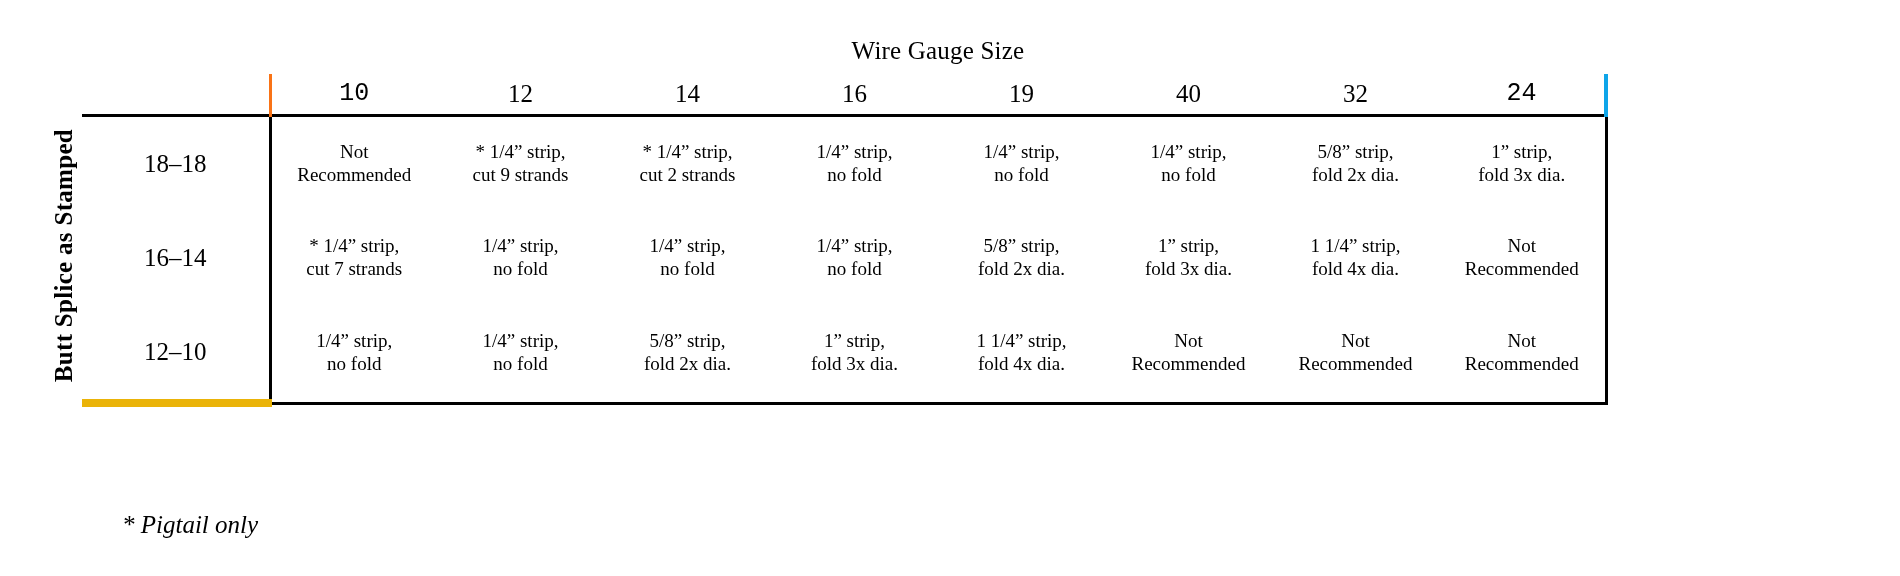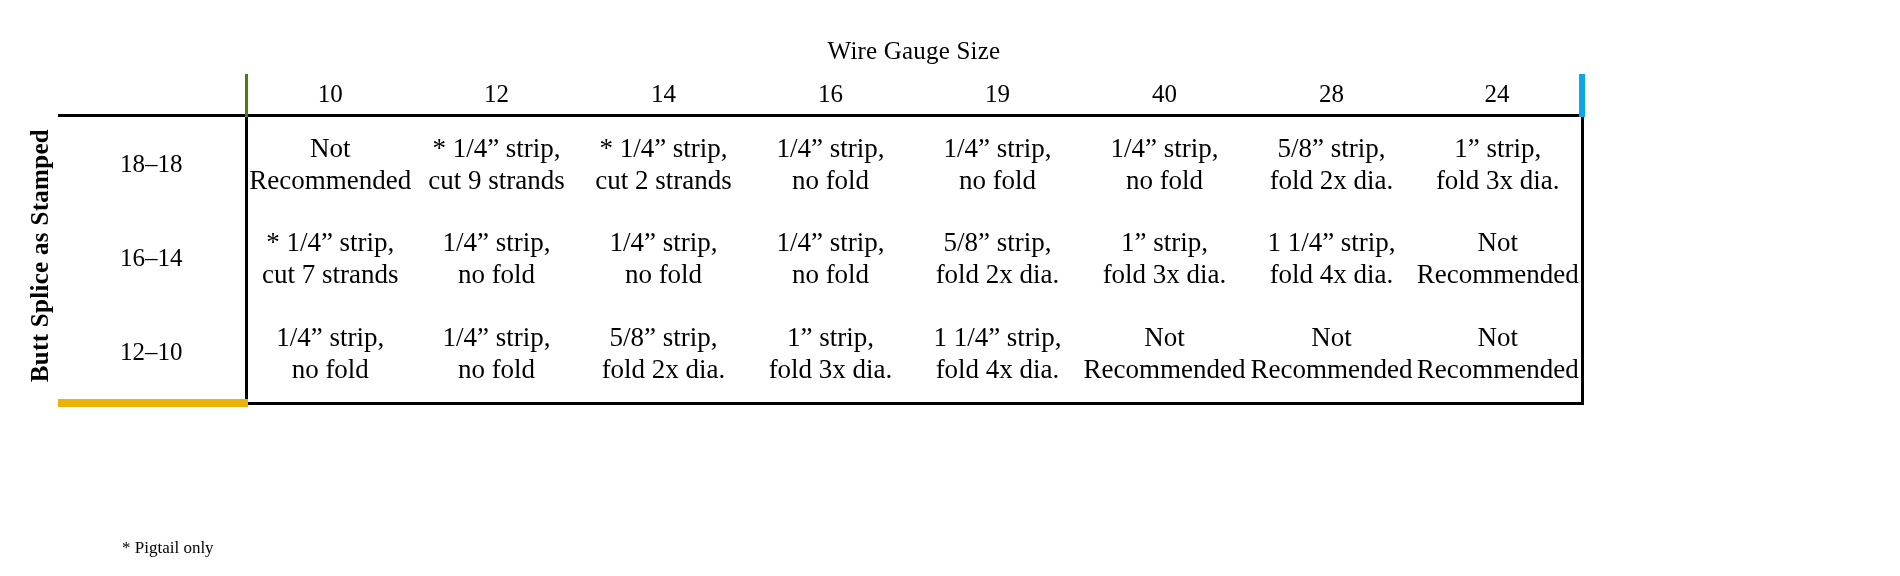--- a/index.html
+++ b/index.html
@@ -17,21 +17,21 @@
   #page {
     position: relative;
     width: 1900px;
     height: 576px;
     background: #ffffff;
   }
 
   
   table.spec {
     position: absolute;
-    left: 20px;
+    left: 44px;
     top: 28px;
     border-collapse: collapse;
     table-layout: fixed;
     font-size: 25px;
     line-height: 1.18;
   }
 
   table.spec td, table.spec th {
     padding: 0;
     margin: 0;
@@ -63,22 +63,22 @@
 
   
   th.gauge {
     border-left: 2px solid #000;
     border-right: 2px solid #000;
     border-bottom: 3px solid #000;
     height: 40px;
     font-weight: bold;
     font-size: 25px;
   }
-  th.gauge.first { border-left: 3px solid #4d7c0f; }
-  th.gauge.last  { border-right: 6px solid #0ea5e9; }
+  th.gauge.first { border-left: 3px solid #f97316; font-family: Liberation Mono, monospace; }
+  th.gauge.last  { border-right: 4px solid #0ea5e9; font-family: Liberation Mono, monospace; }
 
   
   td.rot-label {
     border: 3px solid #000;
     border-right: 2px solid #000;
     width: 38px;
     padding: 0;
     position: relative;
   }
   .rot-inner {
@@ -105,40 +105,41 @@
   tr.row-first td.range { border-top: 3px solid #000; }
   tr.row-last  td.range { border-bottom: 8px solid #eab308; }
 
   
   td.cell {
     border-left: 2px solid #000;
     border-right: 2px solid #000;
     border-top: 2px solid #000;
     border-bottom: 2px solid #000;
     height: 94px;
-    font-size: 27px;
+    font-size: 19px;
     line-height: 1.2;
     padding: 0 4px;
   }
   td.cell.first { border-left: 3px solid #000; }
   td.cell.last  { border-right: 3px solid #000; }
   tr.row-first td.cell { border-top: 3px solid #000; }
   tr.row-last  td.cell { border-bottom: 3px solid #000; }
 
   .l1 { display: block; }
   .l2 { display: block; }
 
   
   .footnote {
     position: absolute;
     left: 122px;
-    top: 538px;
-    font-size: 17px;
+    top: 511px;
+    font-size: 25px;
     font-family: "Liberation Serif", "DejaVu Serif", serif;
     white-space: nowrap;
+    font-style: italic;
   }
 </style>
 </head>
 <body>
 
 <div id="page">
 
   <table class="spec">
     <colgroup>
       <col class="c-rot">
@@ -160,21 +161,21 @@
         </tr>
         <tr>
           <td class="blank"></td>
           <td class="blank"></td>
           <th class="gauge first">10</th>
           <th class="gauge">12</th>
           <th class="gauge">14</th>
           <th class="gauge">16</th>
           <th class="gauge">19</th>
           <th class="gauge">40</th>
-          <th class="gauge">28</th>
+          <th class="gauge">32</th>
           <th class="gauge last">24</th>
         </tr>
         <tr class="row row-first">
           <td class="rot-label" rowspan="3"><span class="rot-inner">Butt Splice as Stamped</span></td>
           <td class="range">18–18</td>
           <td class="cell first">
             <span class="l1">Not</span>
             <span class="l2">Recommended</span>
           </td>
           <td class="cell">

